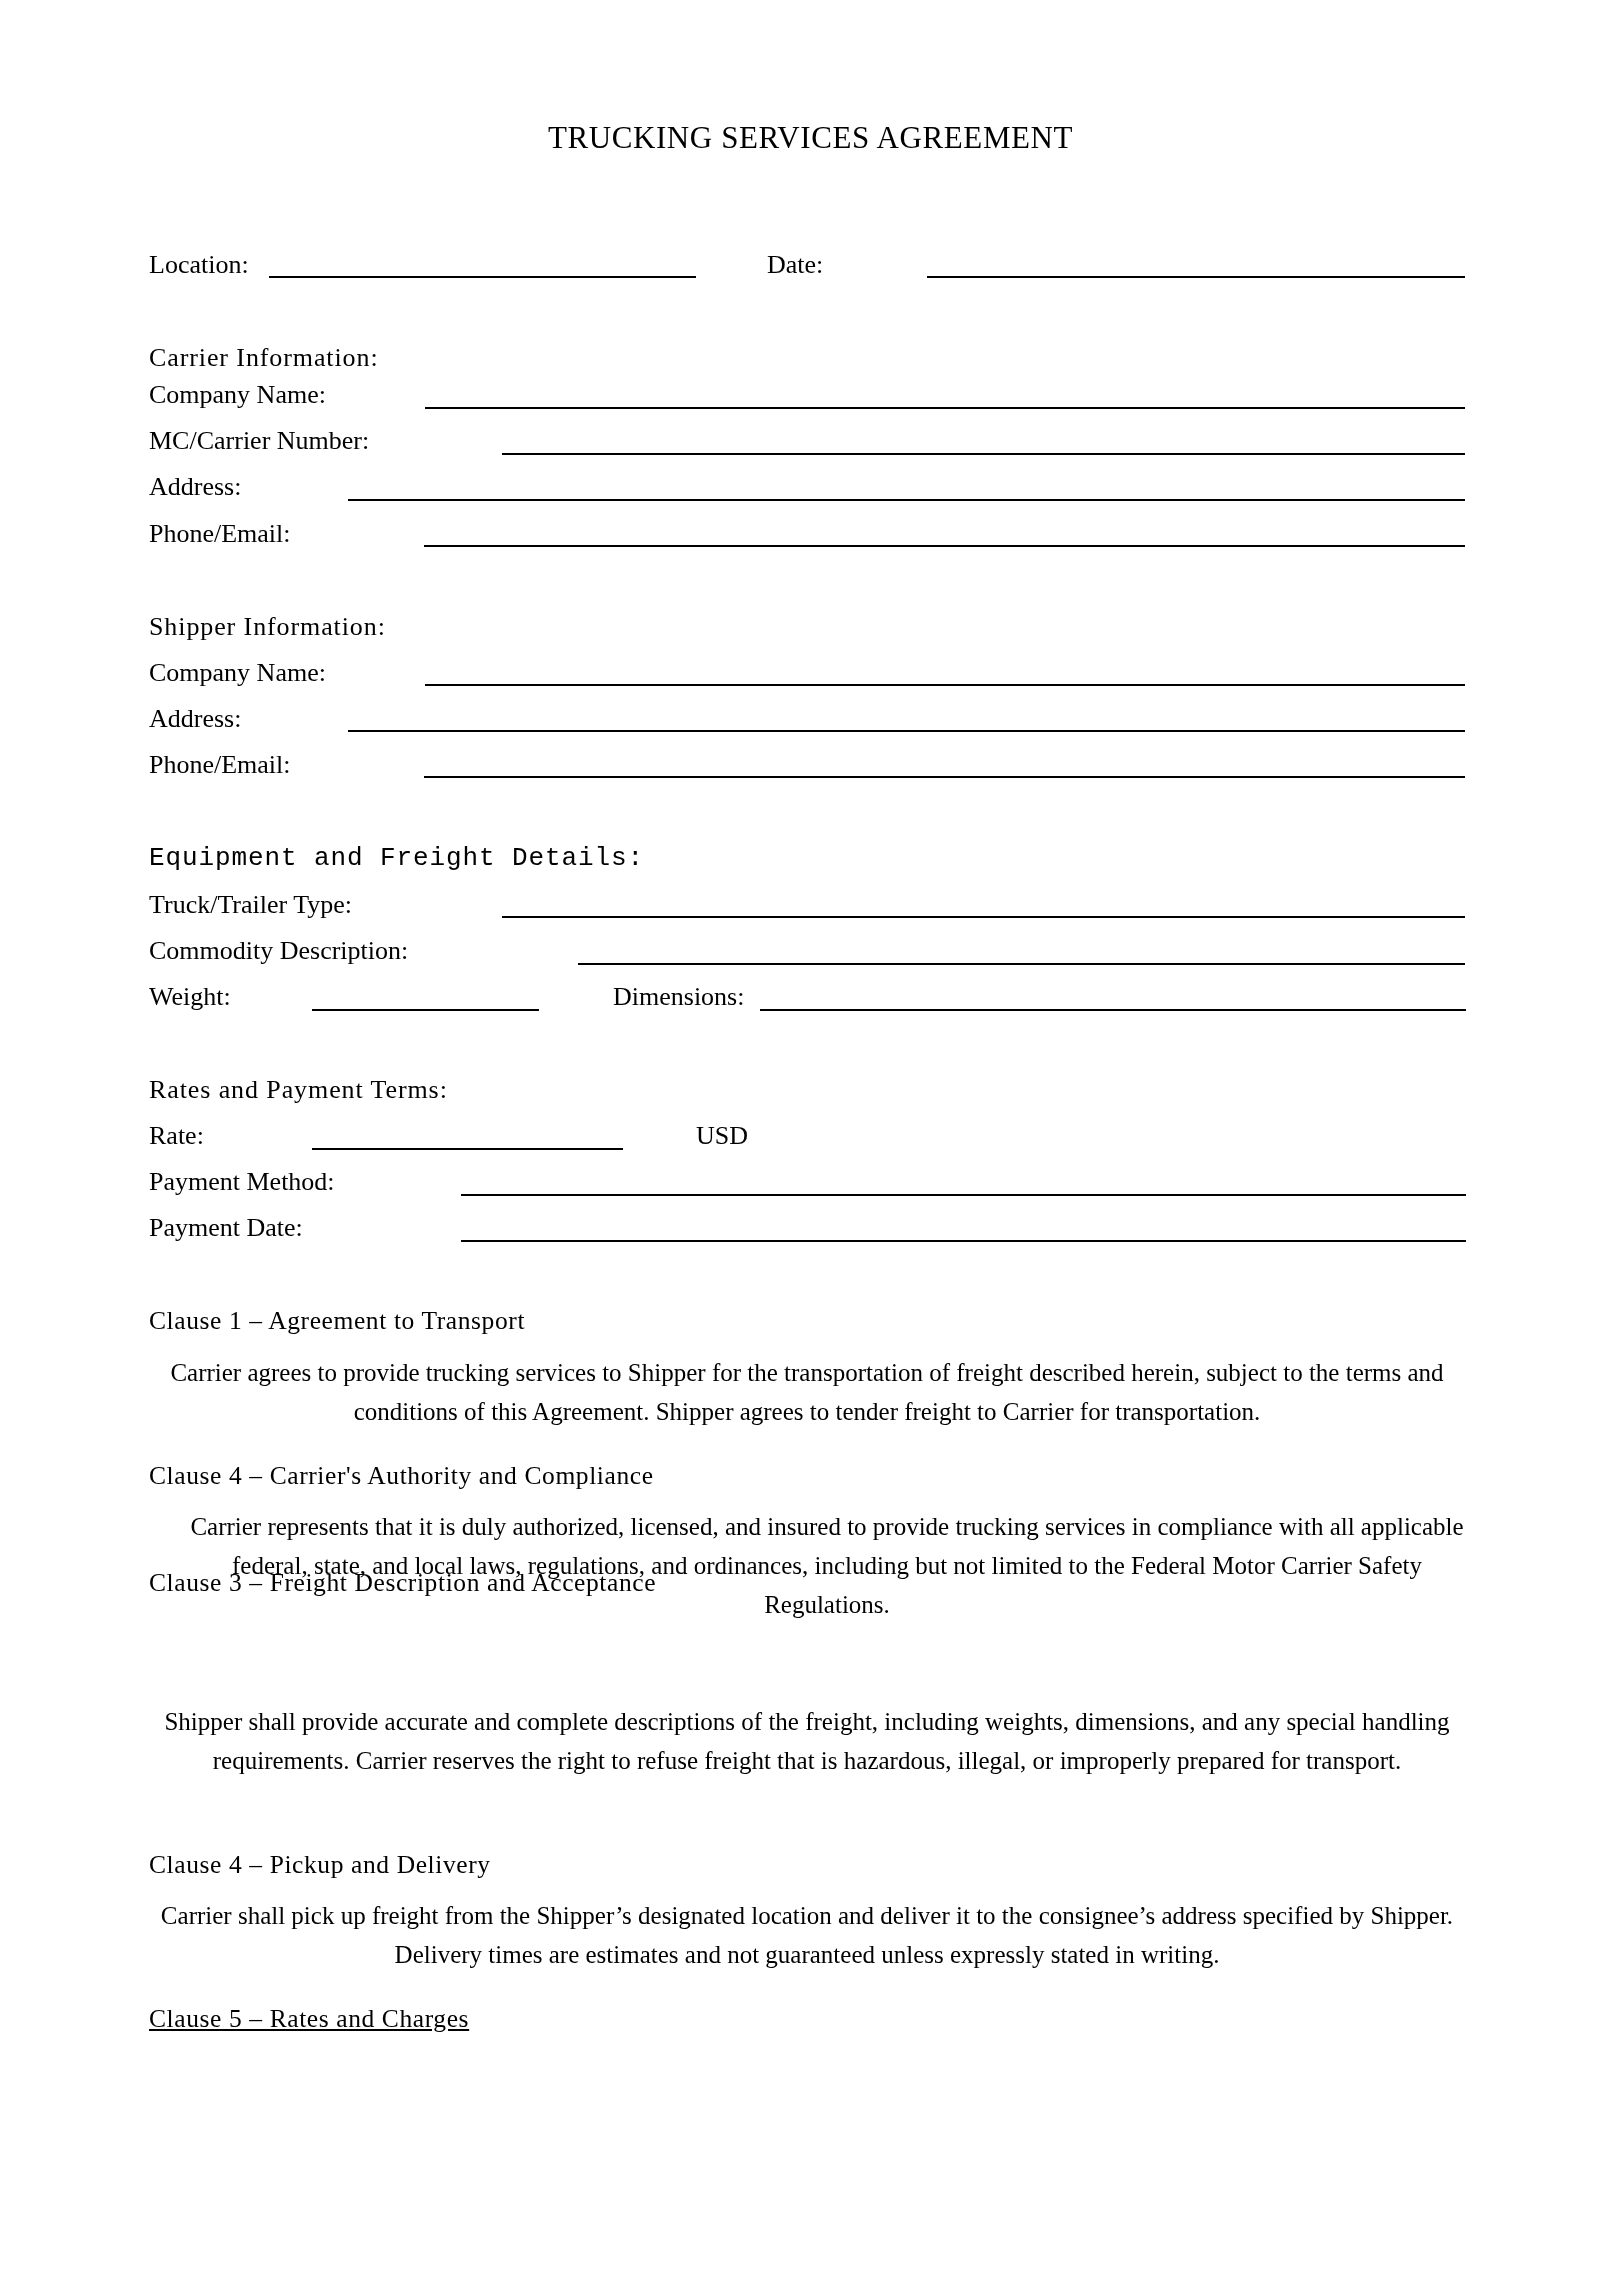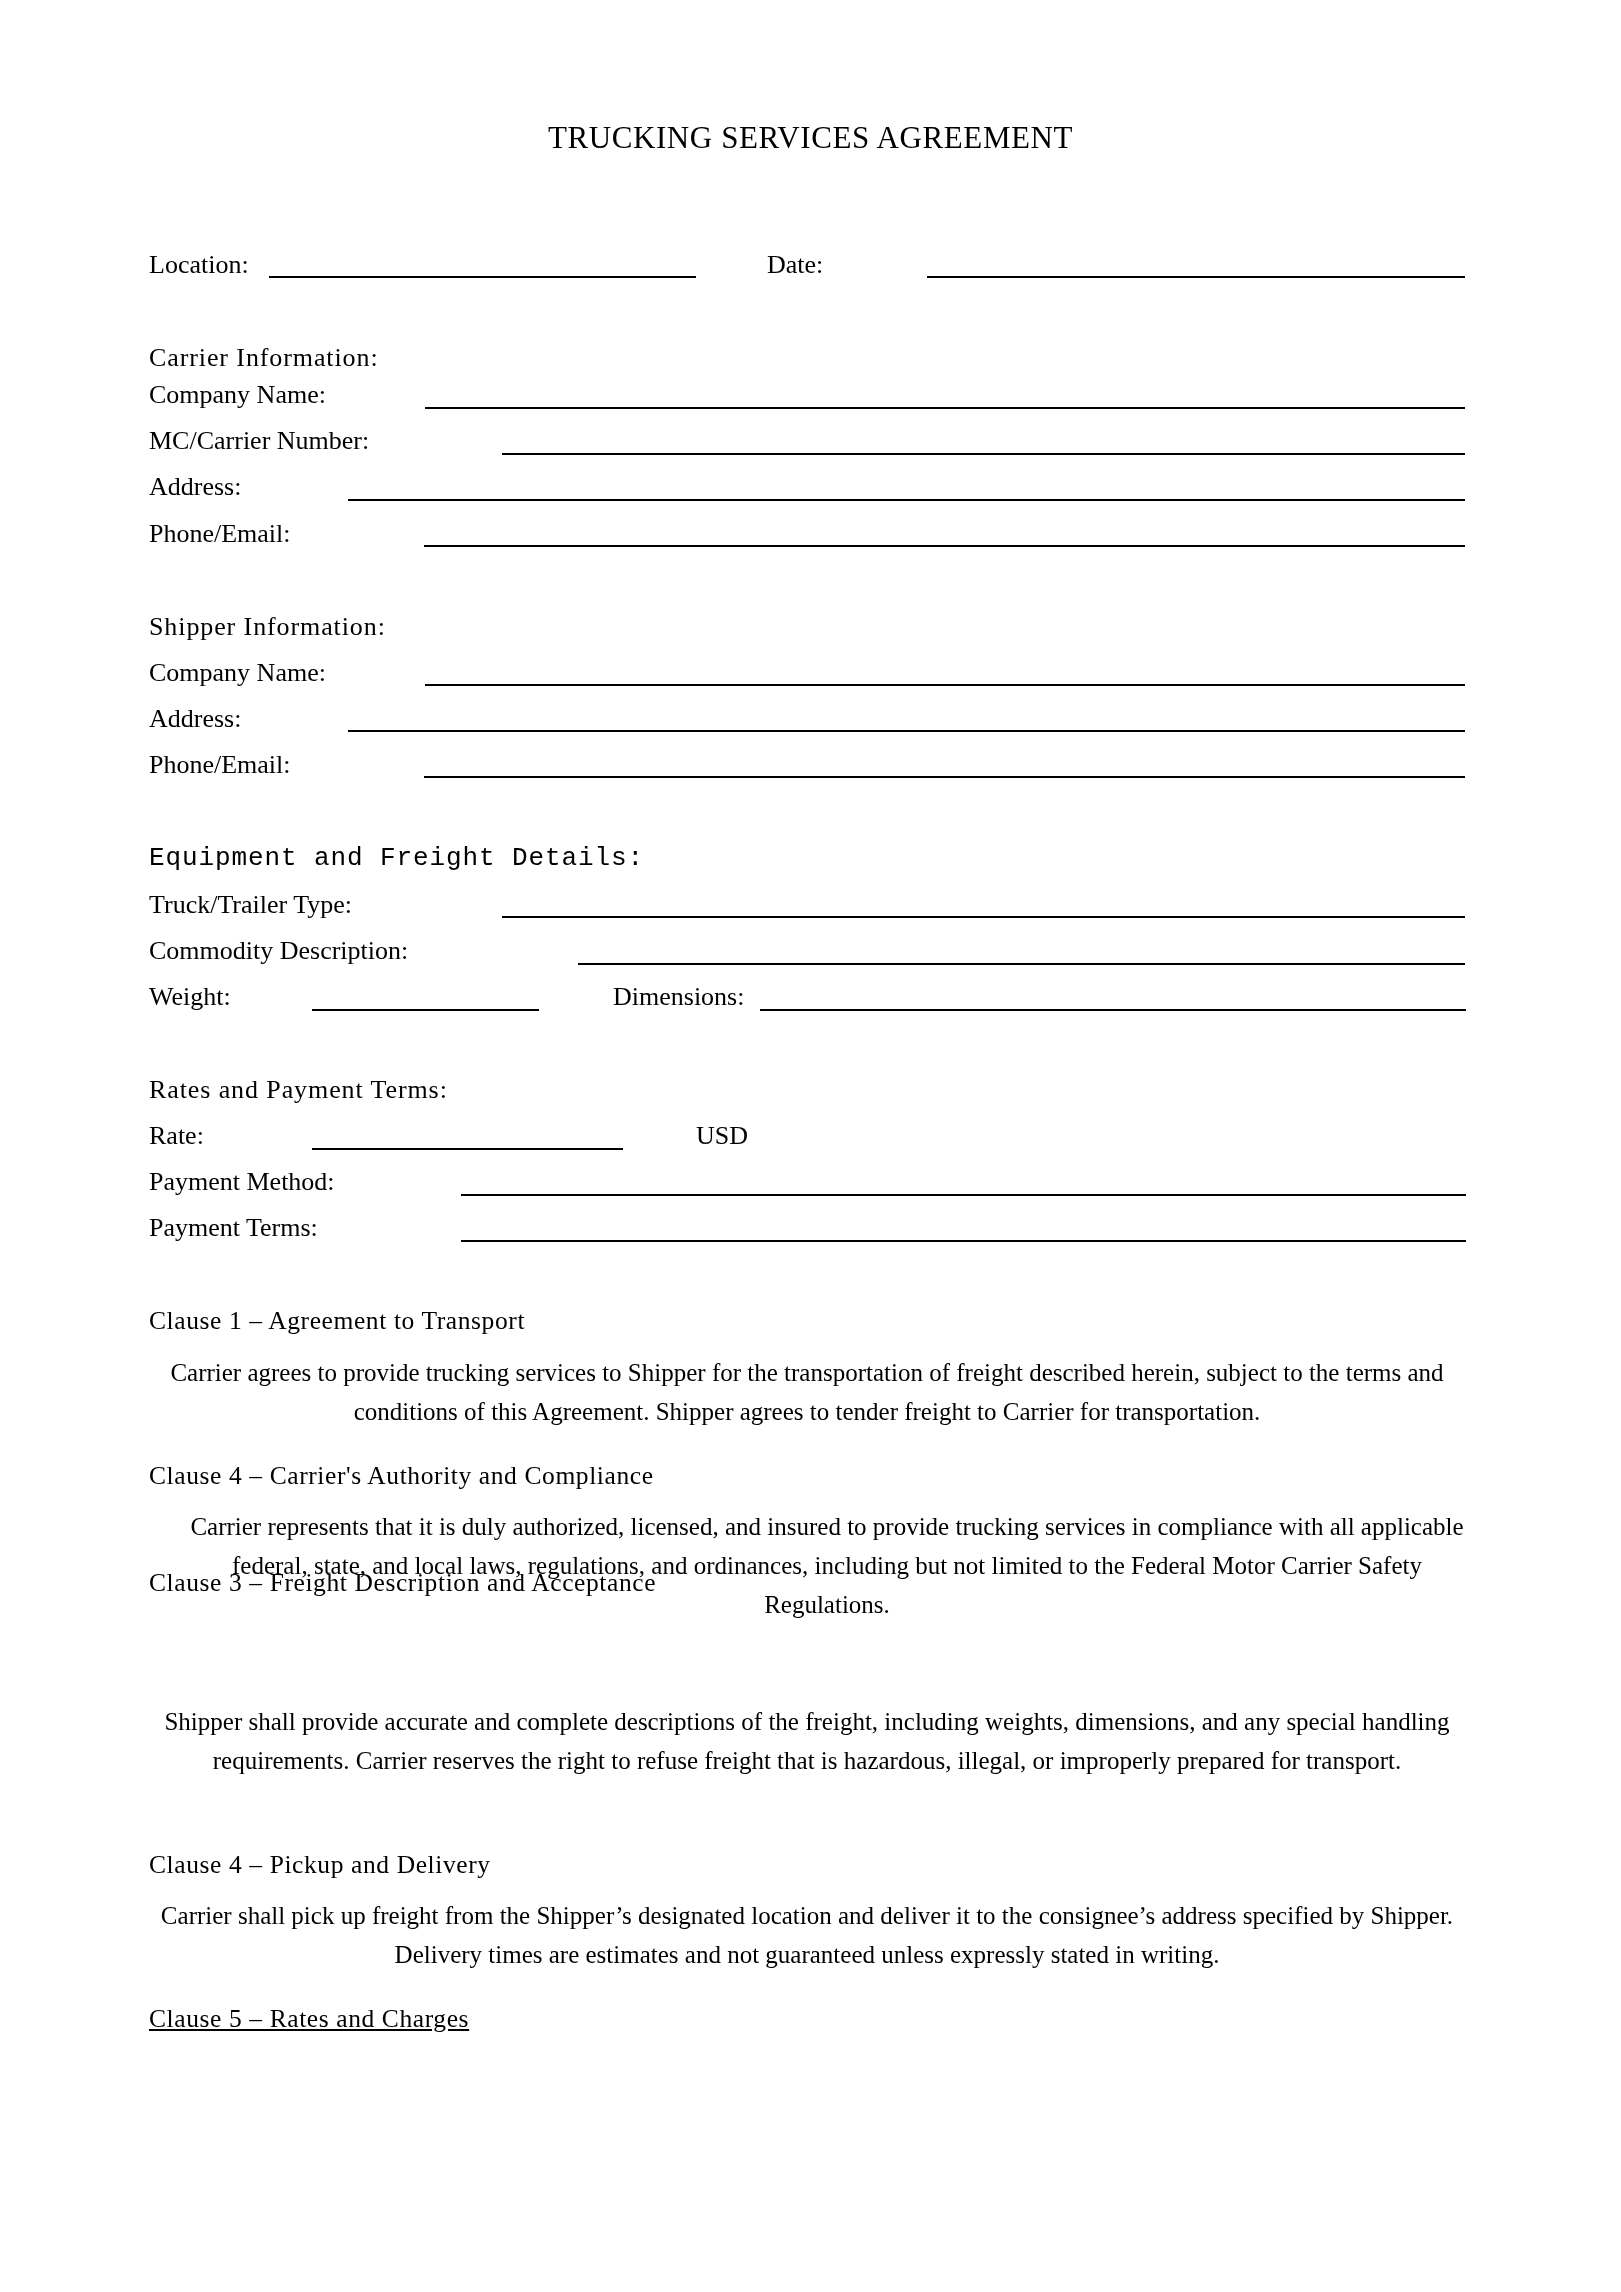--- a/index.html
+++ b/index.html
@@ -126,21 +126,21 @@
 
   <div class="row section-head" style="top:1073px;">Rates and Payment Terms:</div>
 
   <div class="row" style="top:1119px;">Rate:</div>
   <div class="rule" style="top:1148px; left:312px; width:311px;"></div>
   <div class="row" style="top:1119px; left:696px;">USD</div>
 
   <div class="row" style="top:1165px;">Payment Method:</div>
   <div class="rule" style="top:1194px; left:461px; width:1005px;"></div>
 
-  <div class="row" style="top:1211px;">Payment Terms:</div>
+  <div class="row" style="top:1211px;">Payment Date:</div>
   <div class="rule" style="top:1240px; left:461px; width:1005px;"></div>
 
   <div class="clause-head" style="top:1304px;">Clause 1 – Agreement to Transport</div>
   <div class="clause-body" style="top:1353px;">Carrier agrees to provide trucking services to Shipper for the transportation of freight described herein, subject to the terms and conditions of this Agreement. Shipper agrees to tender freight to Carrier for transportation.</div>
 
   <div class="clause-head" style="top:1459px;">Clause 4 – Carrier's Authority and Compliance</div>
   <div class="clause-body" style="top:1507px;margin-left:20px;">Carrier represents that it is duly authorized, licensed, and insured to provide trucking services in compliance with all applicable federal, state, and local laws, regulations, and ordinances, including but not limited to the Federal Motor Carrier Safety Regulations.</div>
 
   <div class="clause-head" style="top:1566px;">Clause 3 – Freight Description and Acceptance</div>
   <div class="clause-body" style="top:1702px;">Shipper shall provide accurate and complete descriptions of the freight, including weights, dimensions, and any special handling requirements. Carrier reserves the right to refuse freight that is hazardous, illegal, or improperly prepared for transport.</div>

